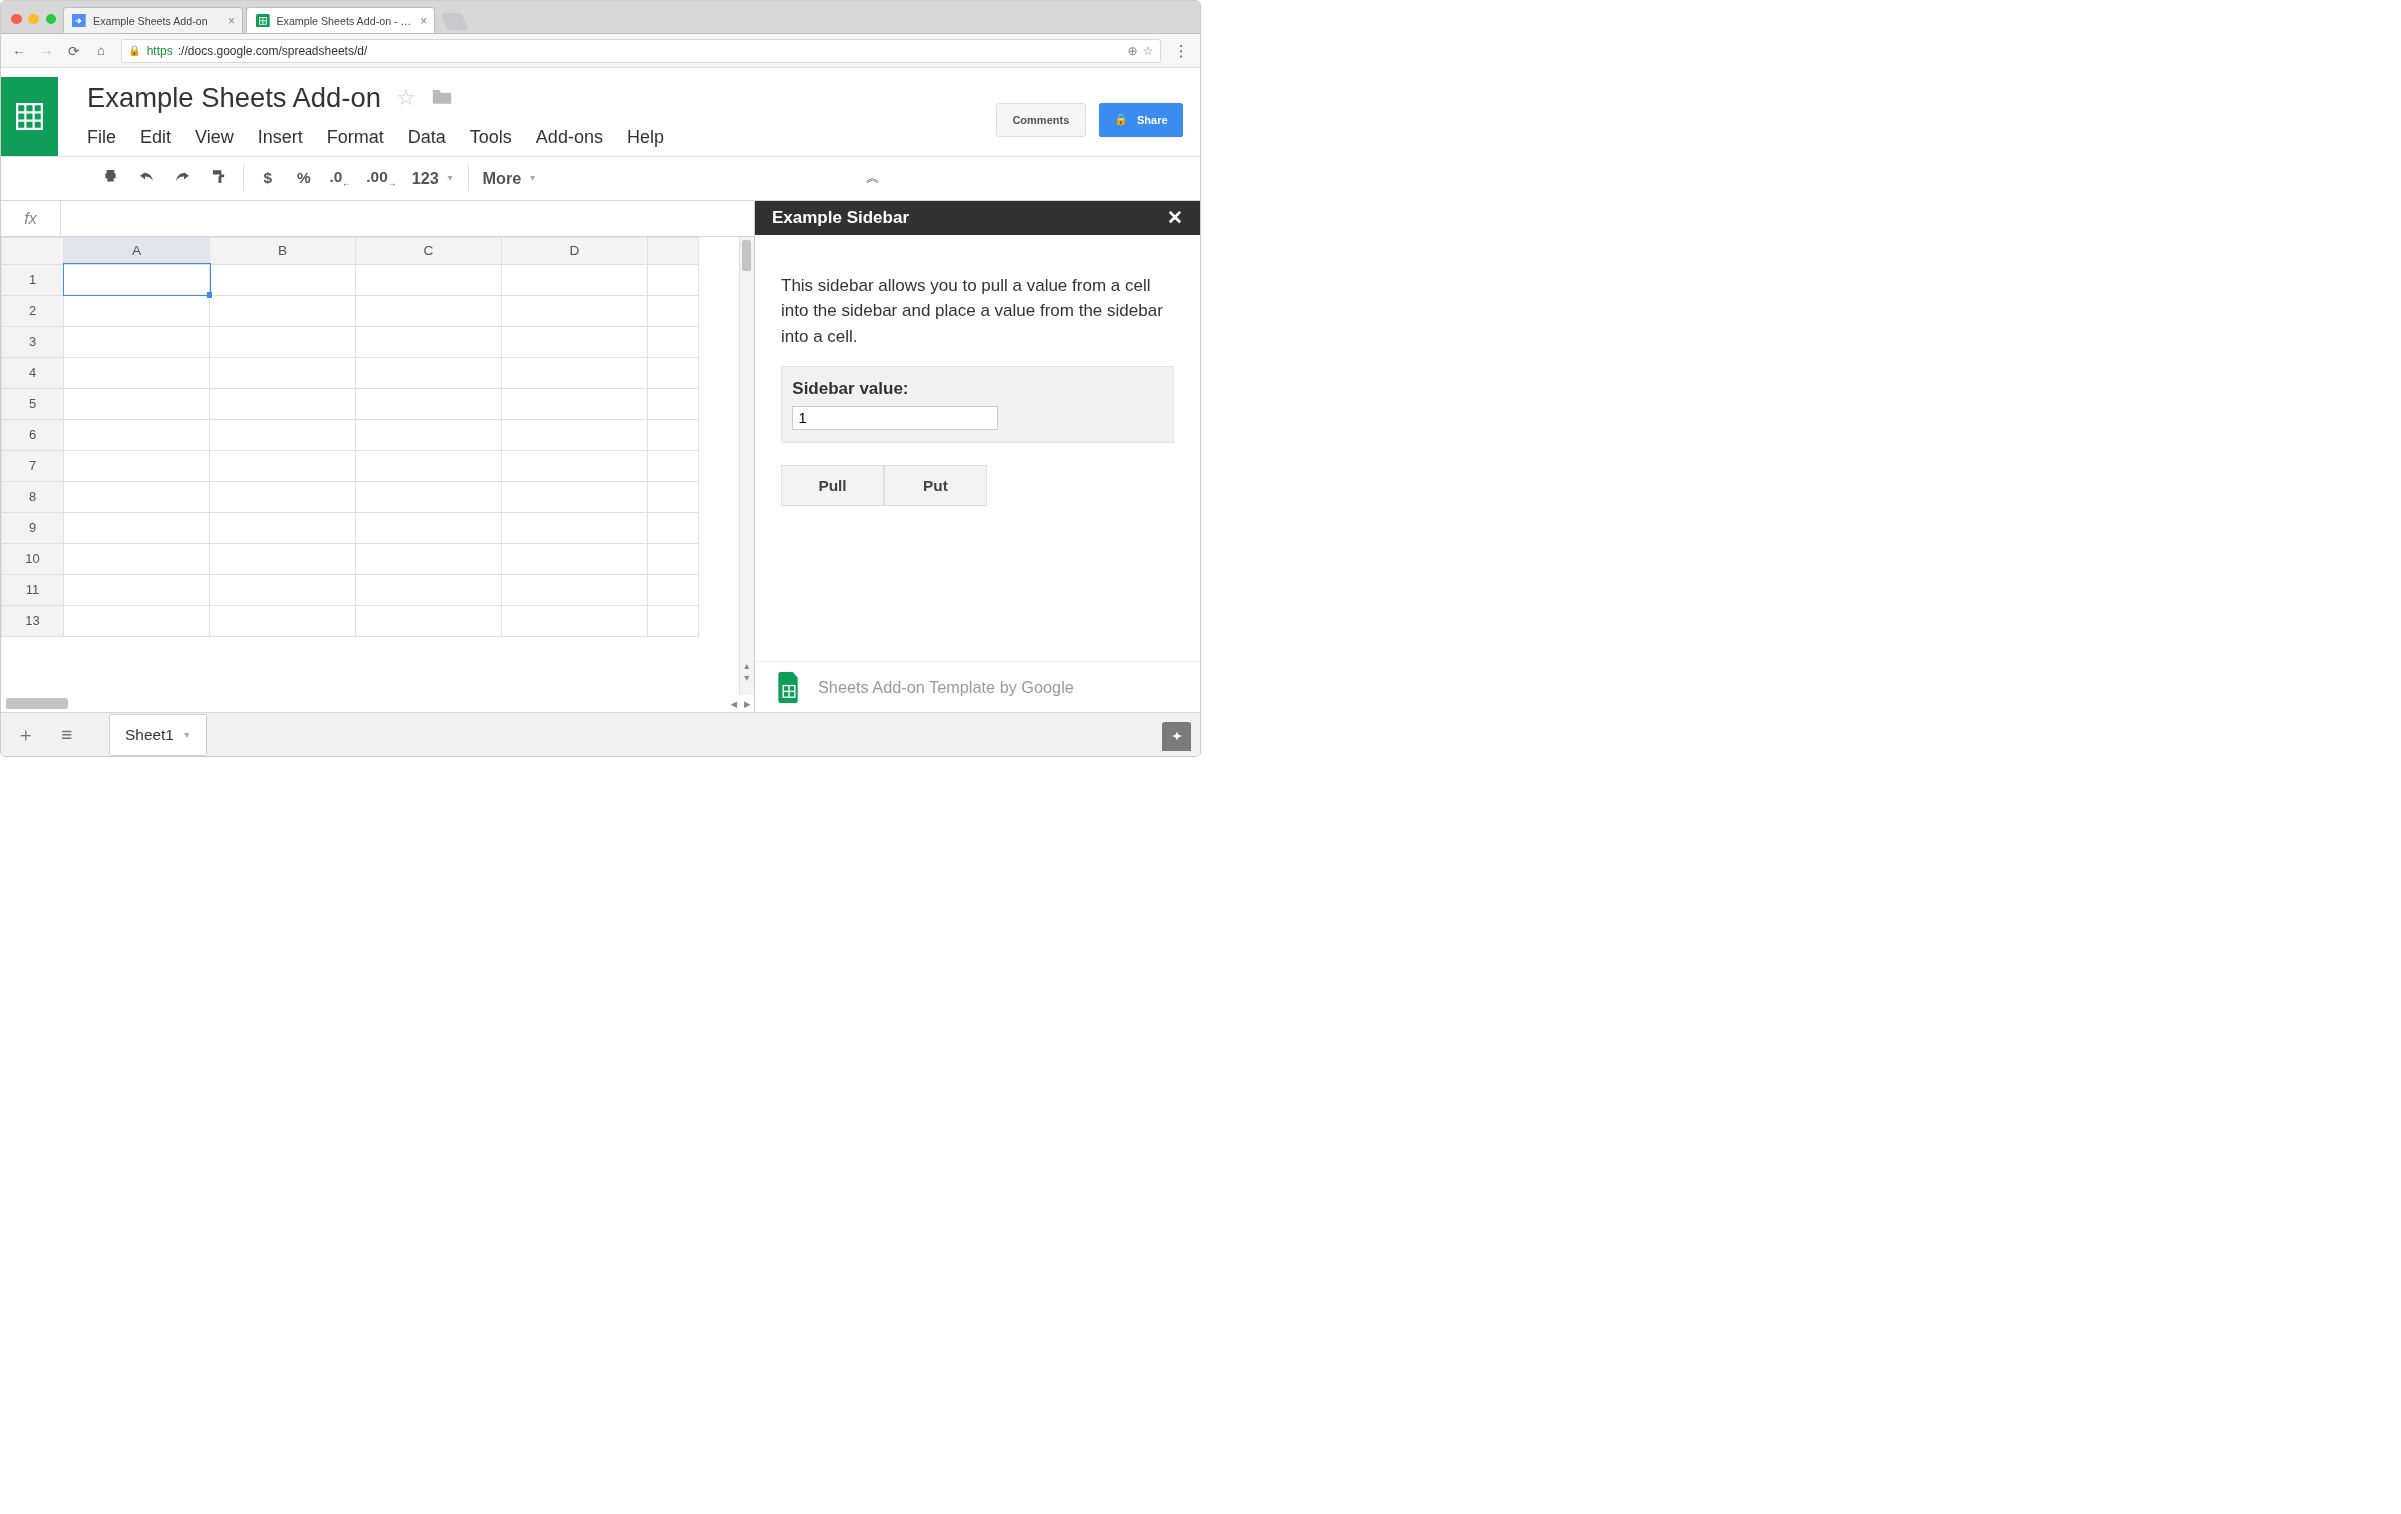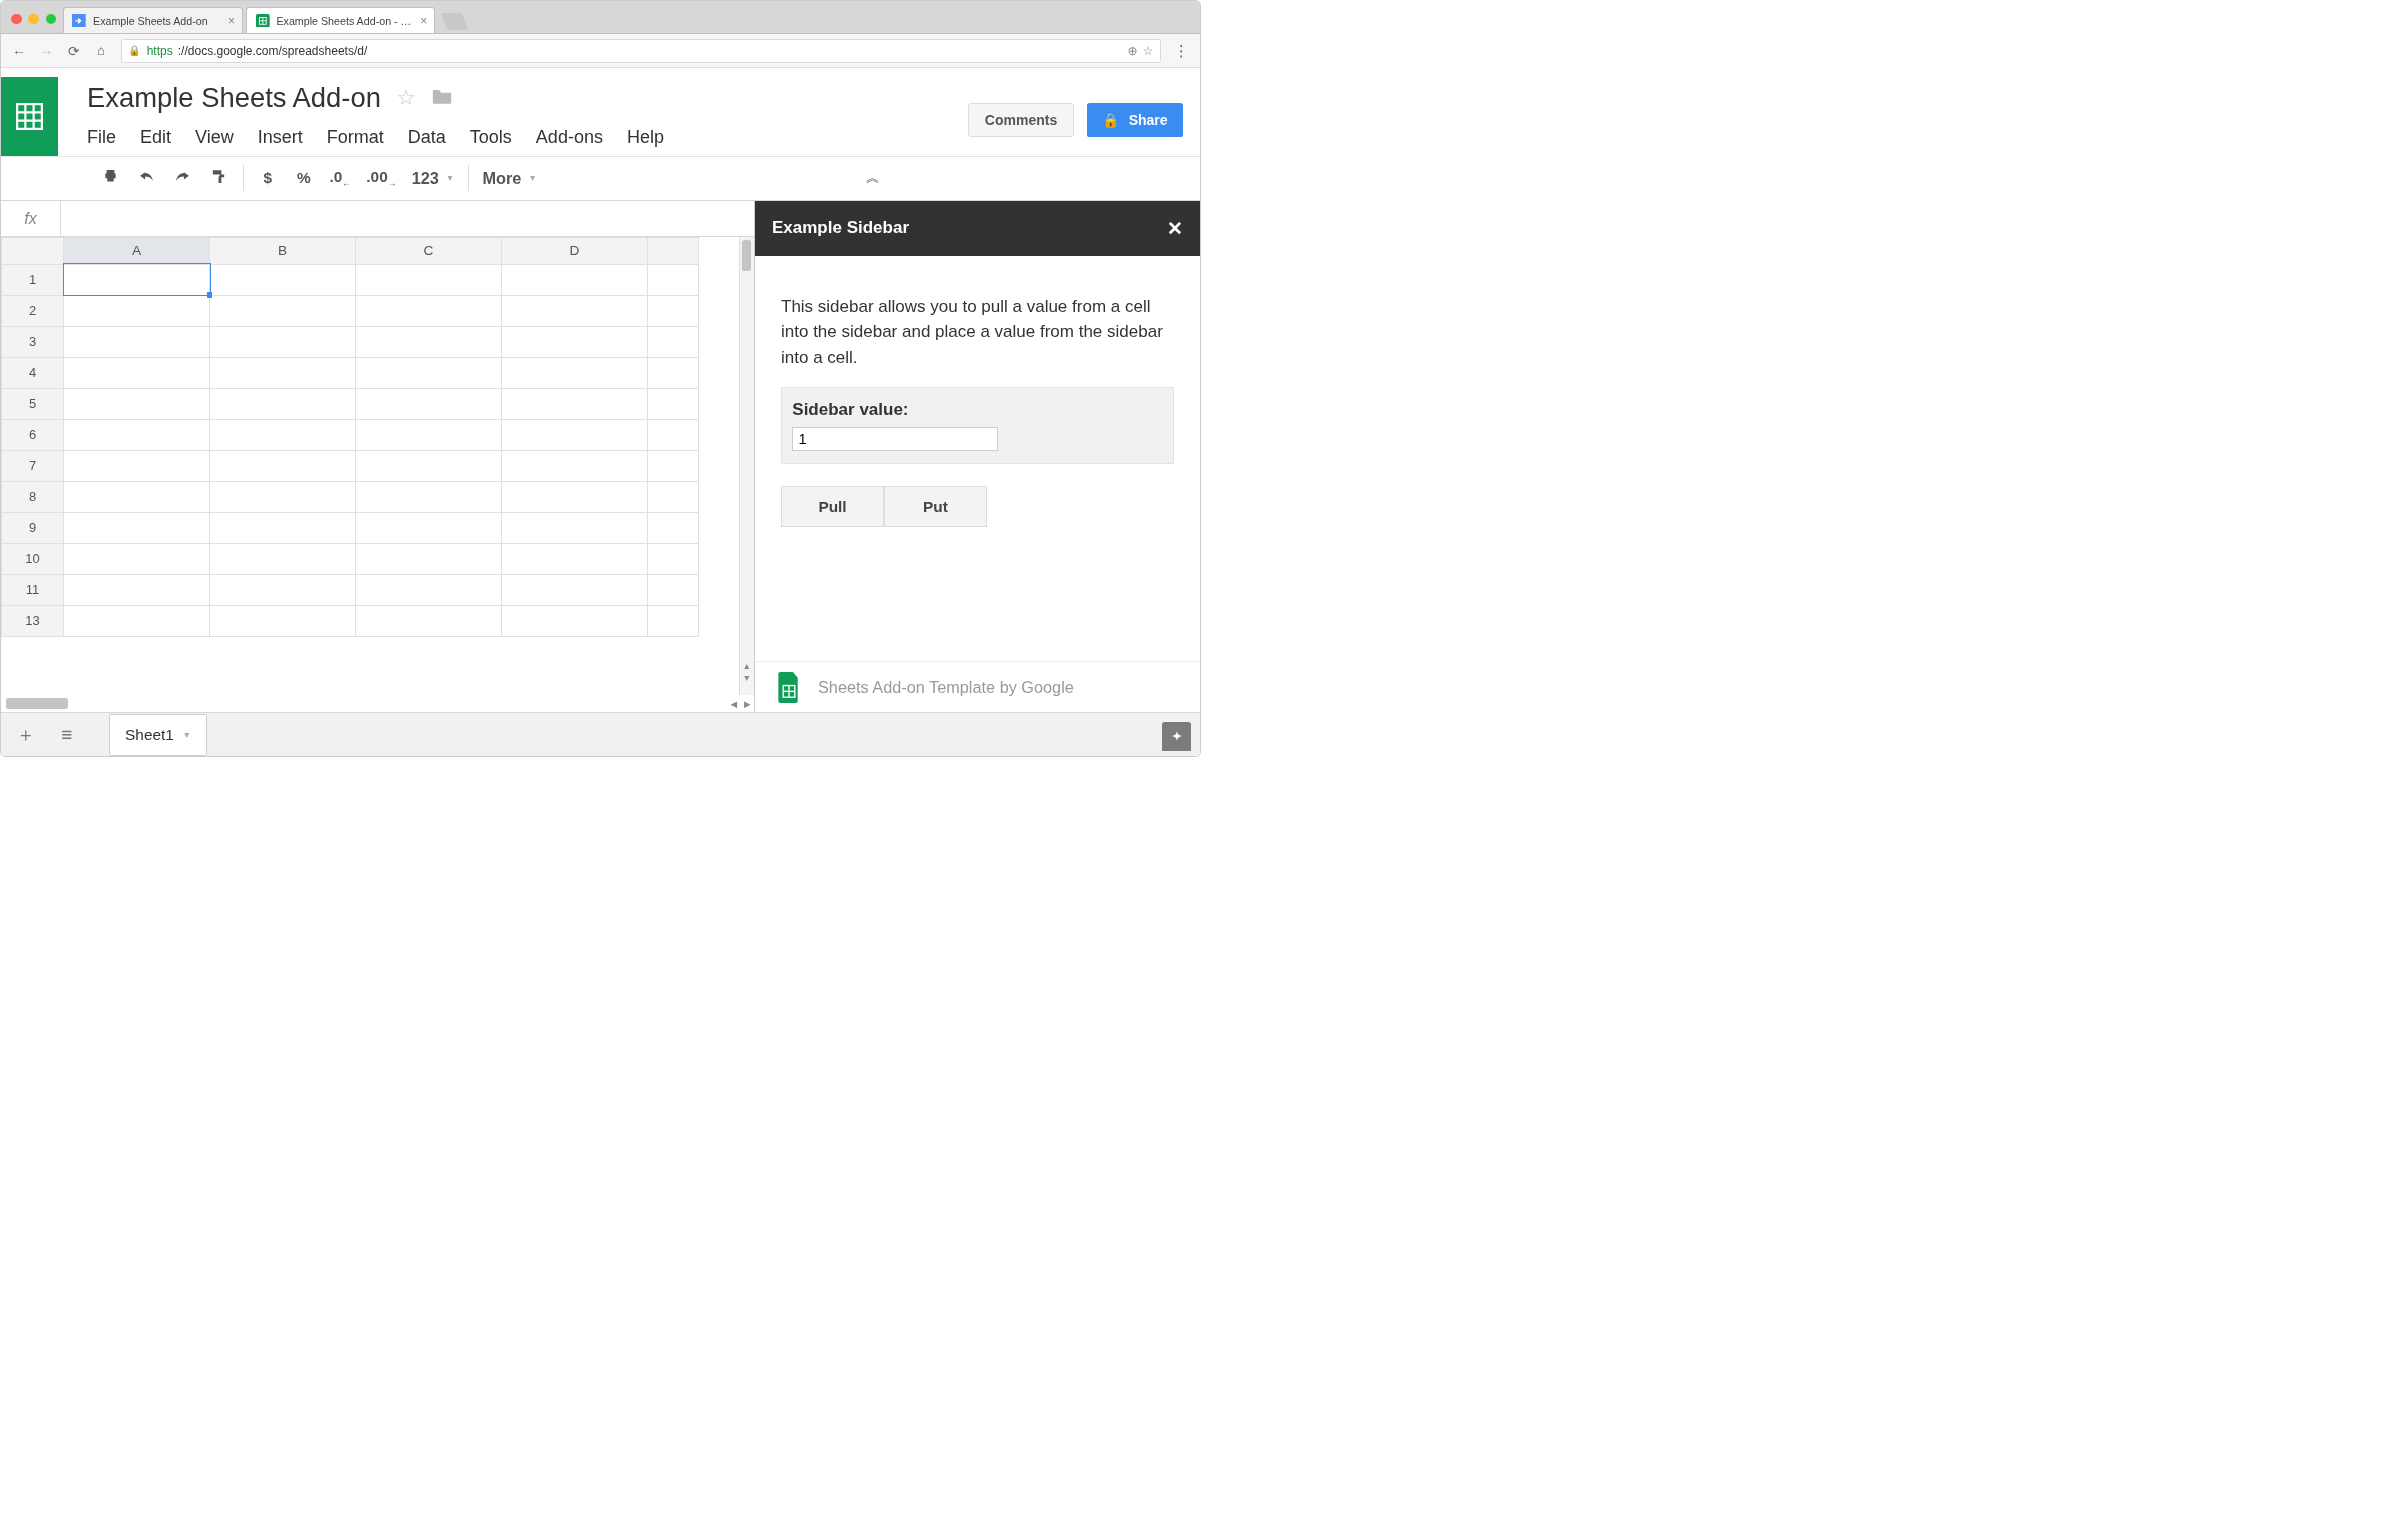--- a/index.html
+++ b/index.html
@@ -31,21 +31,21 @@
   .gs-header { display:flex; align-items:flex-start; padding:8.6px 17px 0 0; gap:0; }
   .gs-logo { width:57px; height:79px; background:#0f9d58; display:flex; align-items:center; justify-content:center; }
   .gs-logo svg { width:33px; height:33px; stroke:#fff; }
   .gs-head-main { flex:1; padding-left:29px; }
   .doc-row { display:flex; align-items:center; gap:15.4px; margin-top:5.1px; }
   .doc-title { font-size:27.4px; color:#333; }
   .star, .folder { color:#c9c9c9; }
   .menu-row { display:flex; gap:24px; margin-top:13.7px; font-size:18px; color:#333; }
   .menu-row span { cursor:pointer; }
   .gs-head-right { display:flex; align-items:center; gap:13.7px; margin-top:26px; }
-  .btn { height:34px; border-radius:2.6px; display:flex; align-items:center; padding:0 15.4px; font-size:14px; font-weight:bold; cursor:pointer; }
+  .btn { height:34px; border-radius:2.6px; display:flex; align-items:center; padding:0 15.4px; font-size:11px; font-weight:bold; cursor:pointer; }
   .btn.comments { background:#f5f5f5; border:0.9px solid #ddd; color:#555; }
   .btn.share { background:#3b8cf0; color:#fff; gap:8.6px; }
 
   .toolbar { height:45px; border-top:0.9px solid #e3e3e3; border-bottom:0.9px solid #d8d8d8; display:flex; align-items:center; padding-left:86px; gap:0; }
   .tb-group { display:flex; align-items:center; gap:15.4px; padding:0 13.7px; height:100%; }
   .tb-sep { width:0.9px; height:60%; background:#ddd; }
   .tb-ico { color:#555; font-size:15.4px; width:20.6px; text-align:center; cursor:pointer; font-weight:bold; }
   .tb-more { color:#555; font-size:16.3px; font-weight:bold; display:flex; align-items:center; gap:6.9px; cursor:pointer;}
   .tb-caret { color:#aaa; font-size:8.6px; }
   .tb-collapse { margin-left:auto; margin-right:auto; color:#777; font-size:13.7px; padding-right:5.1px; }
@@ -70,21 +70,21 @@
   .vscroll .thumb { position:absolute; top:3.4px; left:2.6px; right:2.6px; height:31px; background:#c4c4c4; border-radius:2.6px;}
   .vscroll .up, .vscroll .down{position:absolute; left:0; right:0; text-align:center; color:#888; font-size:8.6px;}
   .vscroll .up{bottom:24px;} .vscroll .down{bottom:12px;}
   .hscroll-row { height:17px; display:flex; align-items:center; }
   .hscroll-track{ width:62px; height:10.3px; background:#c4c4c4; border-radius:2.6px; margin-left:5.1px;}
   .hscroll-spacer{flex:1;}
   .hscroll-arrow{color:#888; font-size:8.6px; padding:0 3.4px;}
 
   
   .sidebar { width:446px; border-left:0.9px solid #ccc; display:flex; flex-direction:column; background:#fff; }
-  .sb-head { height:55px; background:#323232; color:#fff; display:flex; align-items:center; padding:8px 17px; font-size:17px;justify-content:center; }
+  .sb-head { height:34px; background:#323232; color:#fff; display:flex; align-items:center; padding:8px 17px; font-size:17px;justify-content:center; }
   .sb-head .title { flex:1; font-weight:bold;}
   .sb-close { font-size:19px; cursor:pointer; font-weight:bold;}
   .sb-body { padding:38px 26px; flex:1; color:#333; font-size:17px; line-height:1.5; overflow:auto; }
   .sb-box { background:#f1f1f1; border:0.9px solid #e3e3e3; padding:8.6px 10.3px 12px; margin-top:17px; }
   .sb-box label { font-weight:bold; font-size:17px; }
   .sb-box input { display:block; margin-top:5.1px; width:206px; height:24px; border:0.9px solid #ccc; padding:0 5.1px; font-size:14.6px; }
   .sb-btns { display:flex; margin-top:22px; }
   .sb-btn { width:103px; height:41px; background:#f3f3f3; border:0.9px solid #ddd; display:flex; align-items:center; justify-content:center; font-weight:bold; color:#444; font-size:15.4px; cursor:pointer; }
   .sb-foot { height:51px; border-top:0.9px solid #eee; display:flex; align-items:center; gap:17px; padding:0 22px; color:#999; font-size:16.3px;}
   .sb-foot .mini-logo{width:24px;height:31px;}

